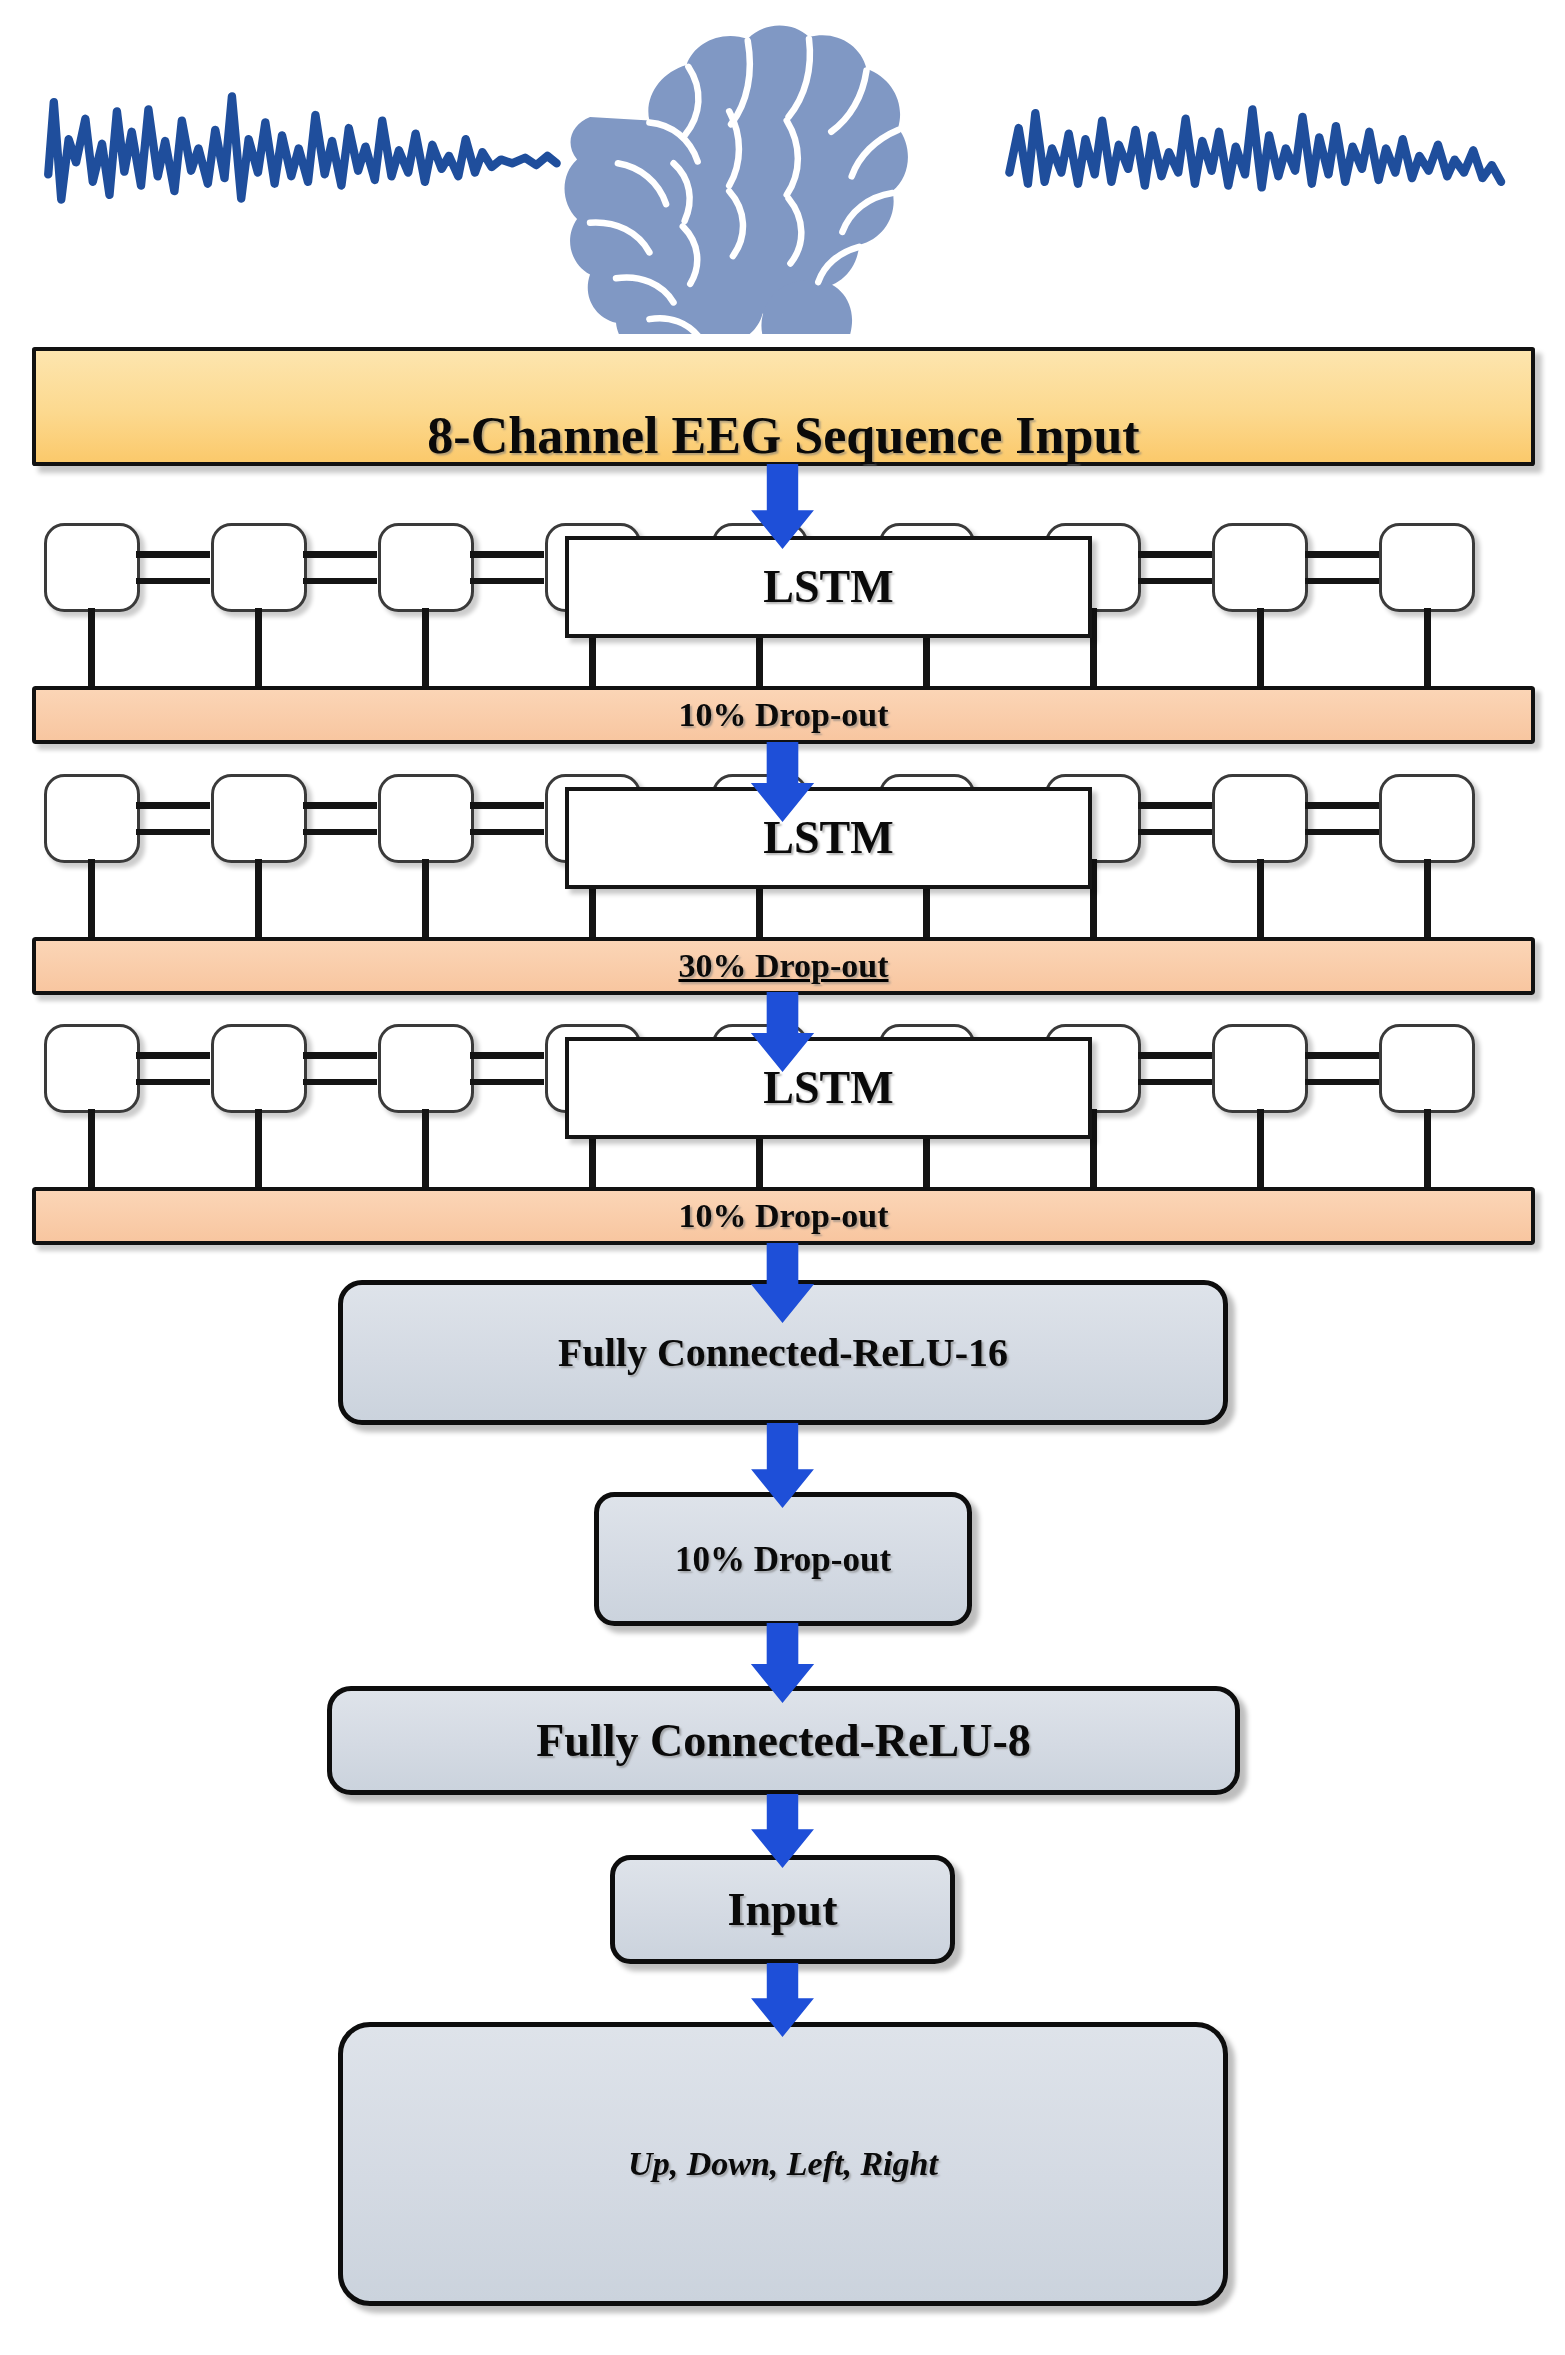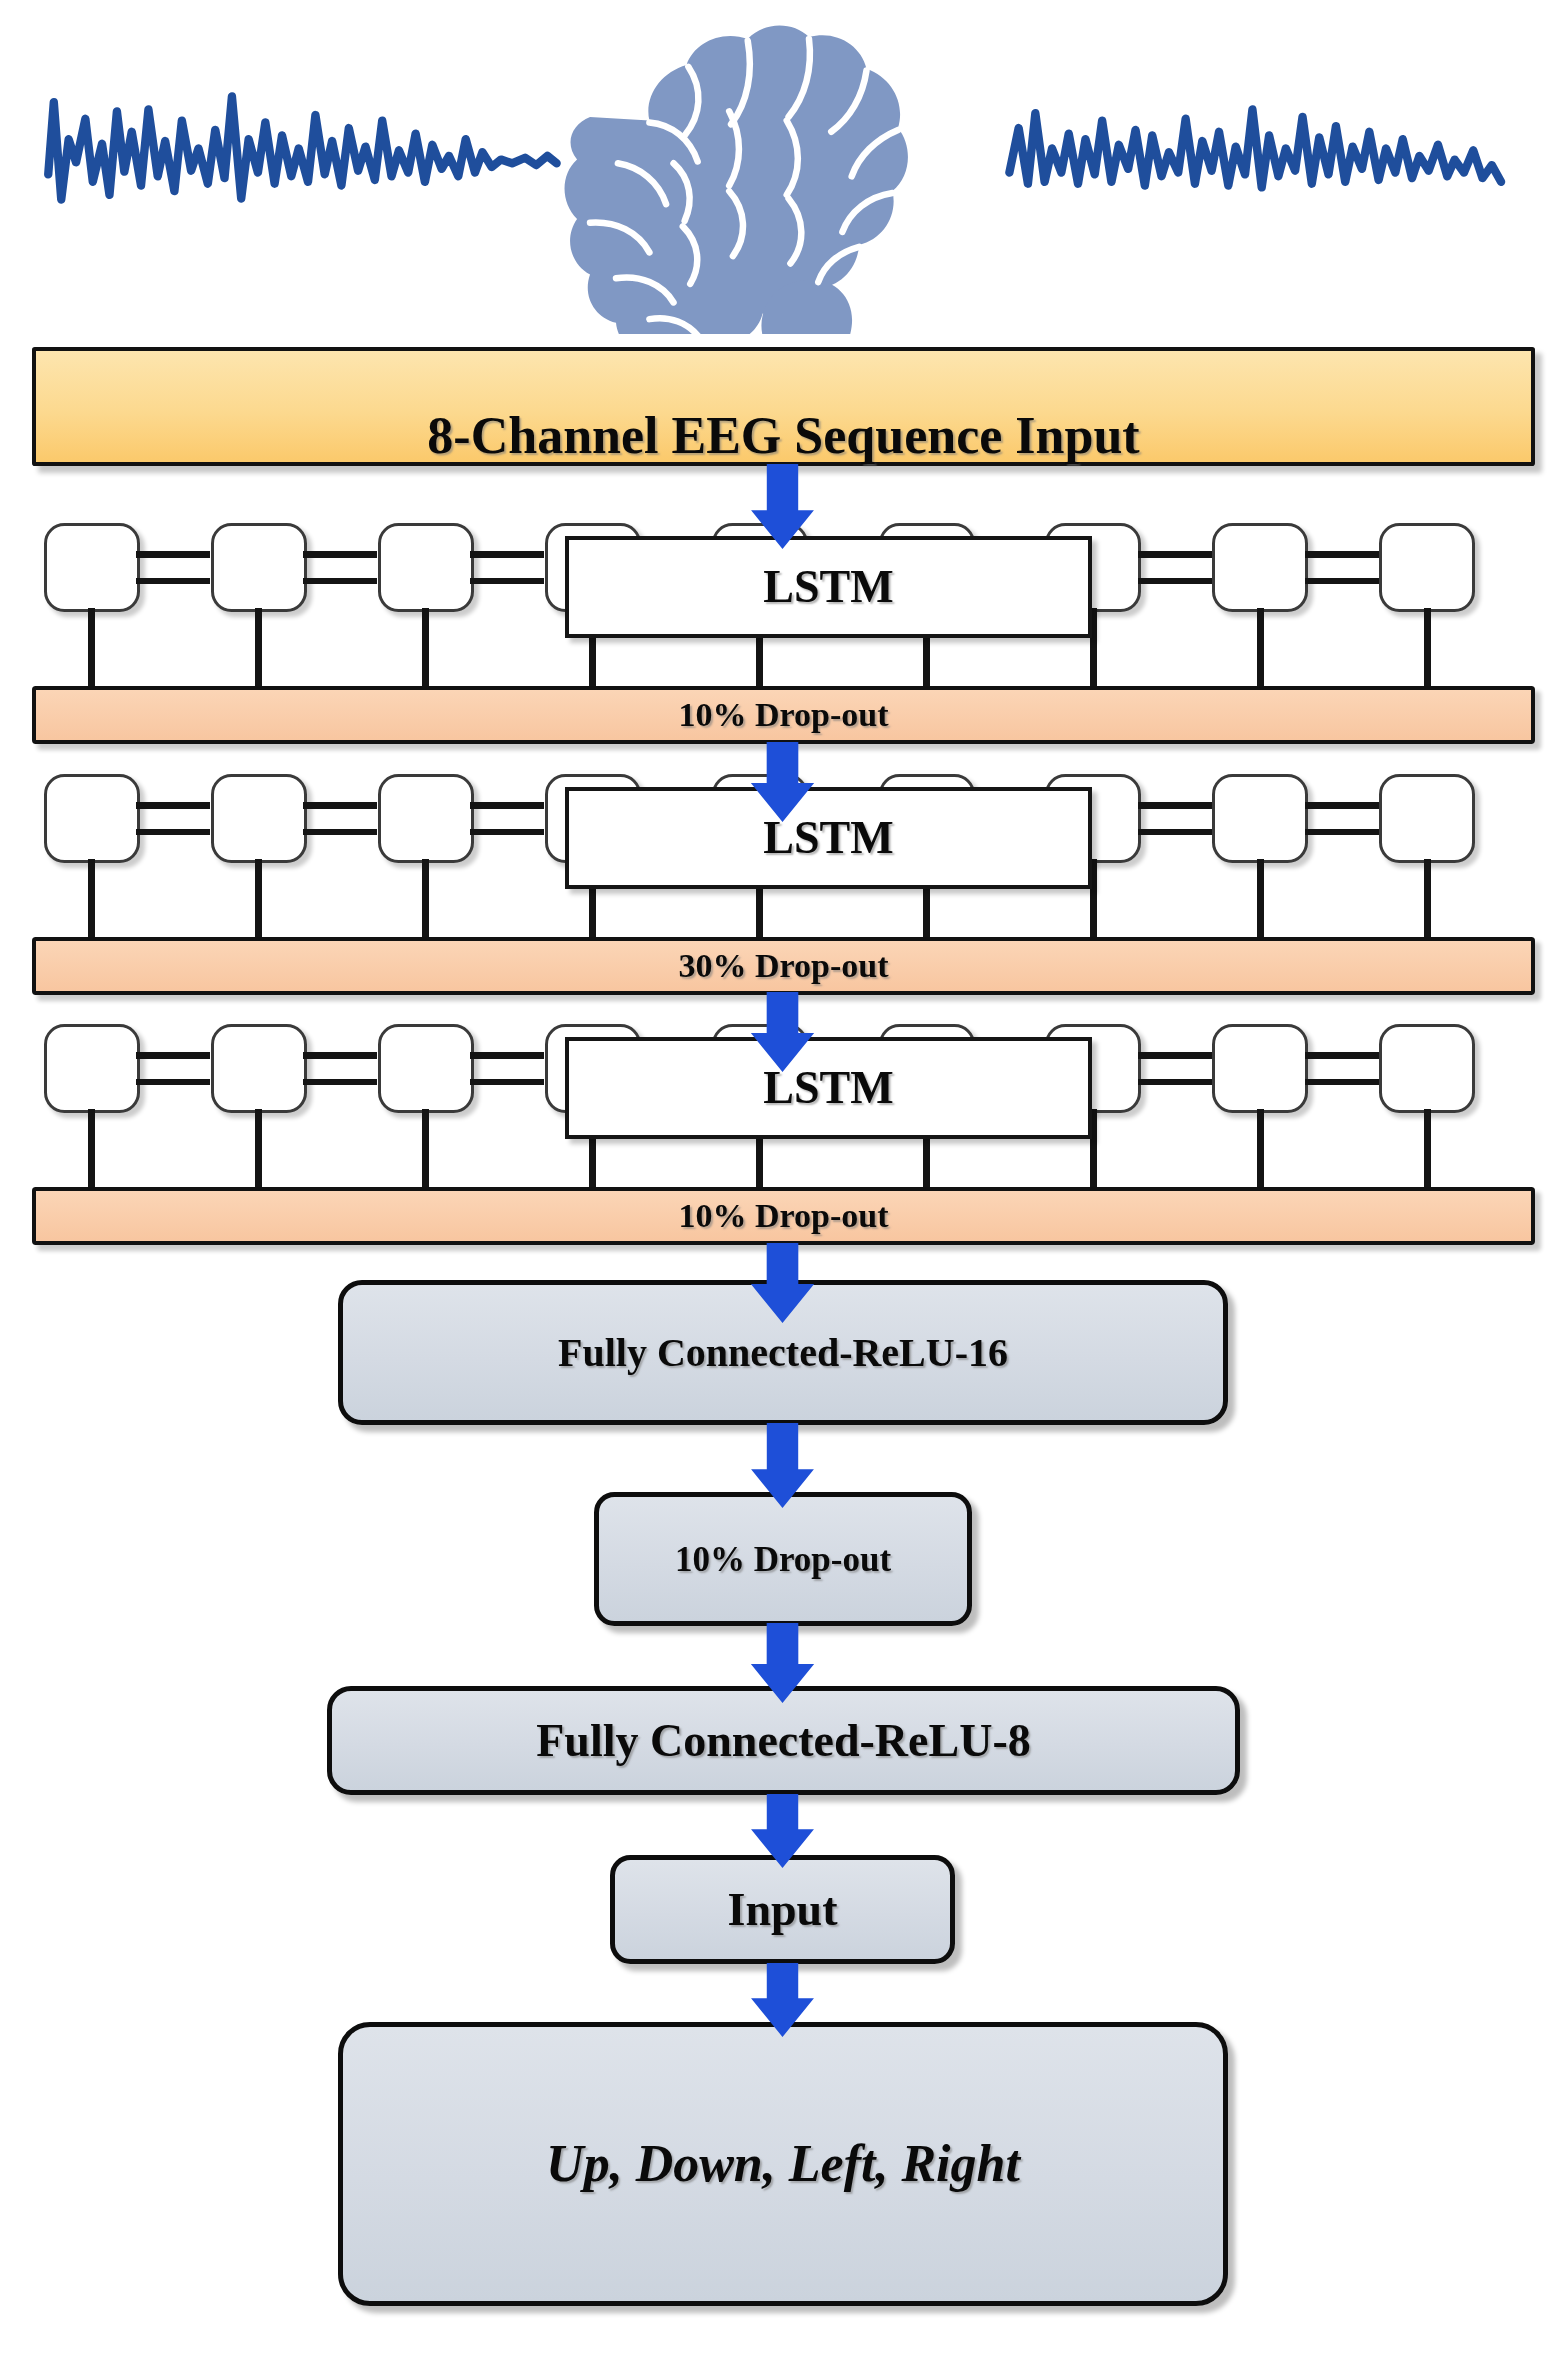--- a/index.html
+++ b/index.html
@@ -282,21 +282,21 @@
         <div class="drop-line" style="left: 1050px; height: 78px;"></div>
         <div class="lstm-cell" style="left: 1172px;"></div>
         <div class="cell-link" style="left: 1265px; width: 74px;"></div>
         <div class="drop-line" style="left: 1217px; height: 78px;"></div>
         <div class="lstm-cell" style="left: 1339px;"></div>
         <div class="drop-line" style="left: 1384px; height: 78px;"></div>
         <div class="lstm-plate">
           <span class="box-label">LSTM</span>
         </div>
       </div>
-      <div class="dropout-bar" style="top: 937px;">
+      <div class="dropout-bar" style="top: 937px; text-decoration: underline;">
         <span class="box-label">30% Drop-out</span>
       </div>
       <div class="cell-strip" style="top: 1020px;">
         <div class="lstm-cell" style="left: 3.7px;"></div>
         <div class="cell-link" style="left: 96px; width: 74px;"></div>
         <div class="drop-line" style="left: 48px; height: 78px;"></div>
         <div class="lstm-cell" style="left: 171px;"></div>
         <div class="cell-link" style="left: 263px; width: 74px;"></div>
         <div class="drop-line" style="left: 215px; height: 78px;"></div>
         <div class="lstm-cell" style="left: 338px;"></div>
@@ -362,17 +362,17 @@
 
   <div class="fc-block" style="left:327px; top:1686px; width:913px; height:109px;">
     <span class="box-label" style="font-size:46px;">Fully Connected-ReLU-8</span>
   </div>
 
   <div class="fc-block" style="left:610px; top:1855px; width:345px; height:109px; border-radius:20.4px;">
     <span class="box-label" style="font-size:46px;">Input</span>
   </div>
 
   <div class="fc-block" style="left:338px; top:2022px; width:890px; height:284px; border-radius:32px;">
-    <span class="box-label" style="font-size:52px; font-style:italic;">Up, Down, Left, Right</span>
+    <span class="box-label" style="font-size:34px; font-style:italic;">Up, Down, Left, Right</span>
   </div>
 
 </div>
 
 
 </body></html>

